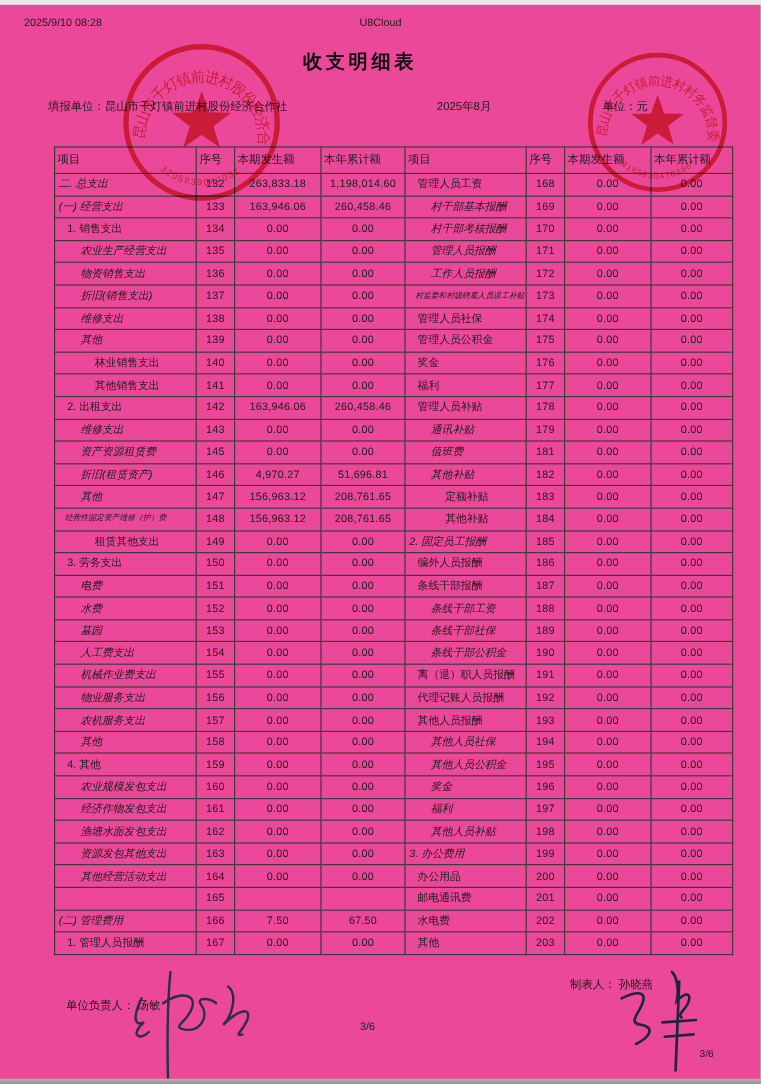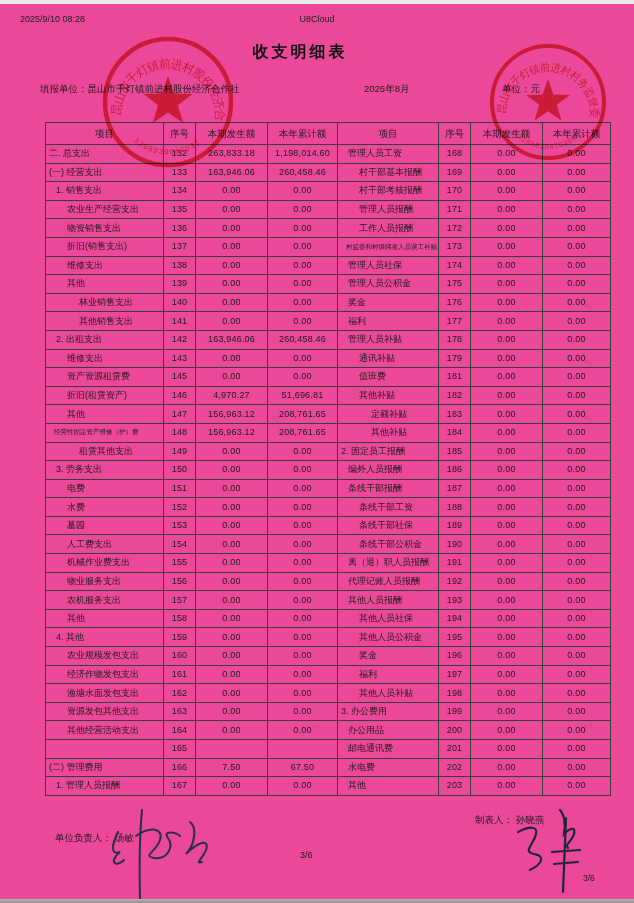--- a/index.html
+++ b/index.html
@@ -16,26 +16,26 @@
   .fill-unit{position:absolute;left:40px;top:0;}
   .period{position:absolute;left:364px;top:0;}
   .unit{position:absolute;left:502px;top:0;}
 
   .tbl-wrap{position:absolute;left:45px;top:118px;}
   table.rpt{border-collapse:collapse;table-layout:fixed;width:565px;}
   table.rpt th,table.rpt td{
     border:1px solid #3c3c3c;font-weight:normal;font-size:9px;
     padding:0 2px;overflow:hidden;white-space:nowrap;height:17.6px;line-height:1;
   }
-  table.rpt thead th{height:21px;text-align:center;font-size:9.5px;}
+  table.rpt thead th{height:21px;text-align:left;font-size:9.5px;}
   td.num,td.amt{text-align:center;font-size:8.5px;letter-spacing:.2px;}
   td.item{text-align:left;}
-  td.item.lv0{padding-left:3px;}
+  td.item.lv0{padding-left:3px;font-style:italic;}
   td.item.lv1{padding-left:10px;}
-  td.item.lv2{padding-left:21px;}
+  td.item.lv2{padding-left:21px;font-style:italic;}
   td.item.lv3{padding-left:33px;}
   td.item.sm{font-size:6.5px;padding-left:8px;}
 
   .footer-label{position:absolute;font-size:9.5px;color:#1c1c1c;}
   .resp{left:55px;top:828px;}
   .prep{left:475px;top:810px;}
   .pageno-mid{position:absolute;left:300px;top:846px;font-size:9px;}
   .pageno-br{position:absolute;left:583px;top:869px;font-size:8.5px;}
   .url{position:absolute;left:14px;top:895px;font-size:8.5px;color:#333;}
   .scan-edge{position:absolute;left:0;bottom:0;width:634px;height:8px;

